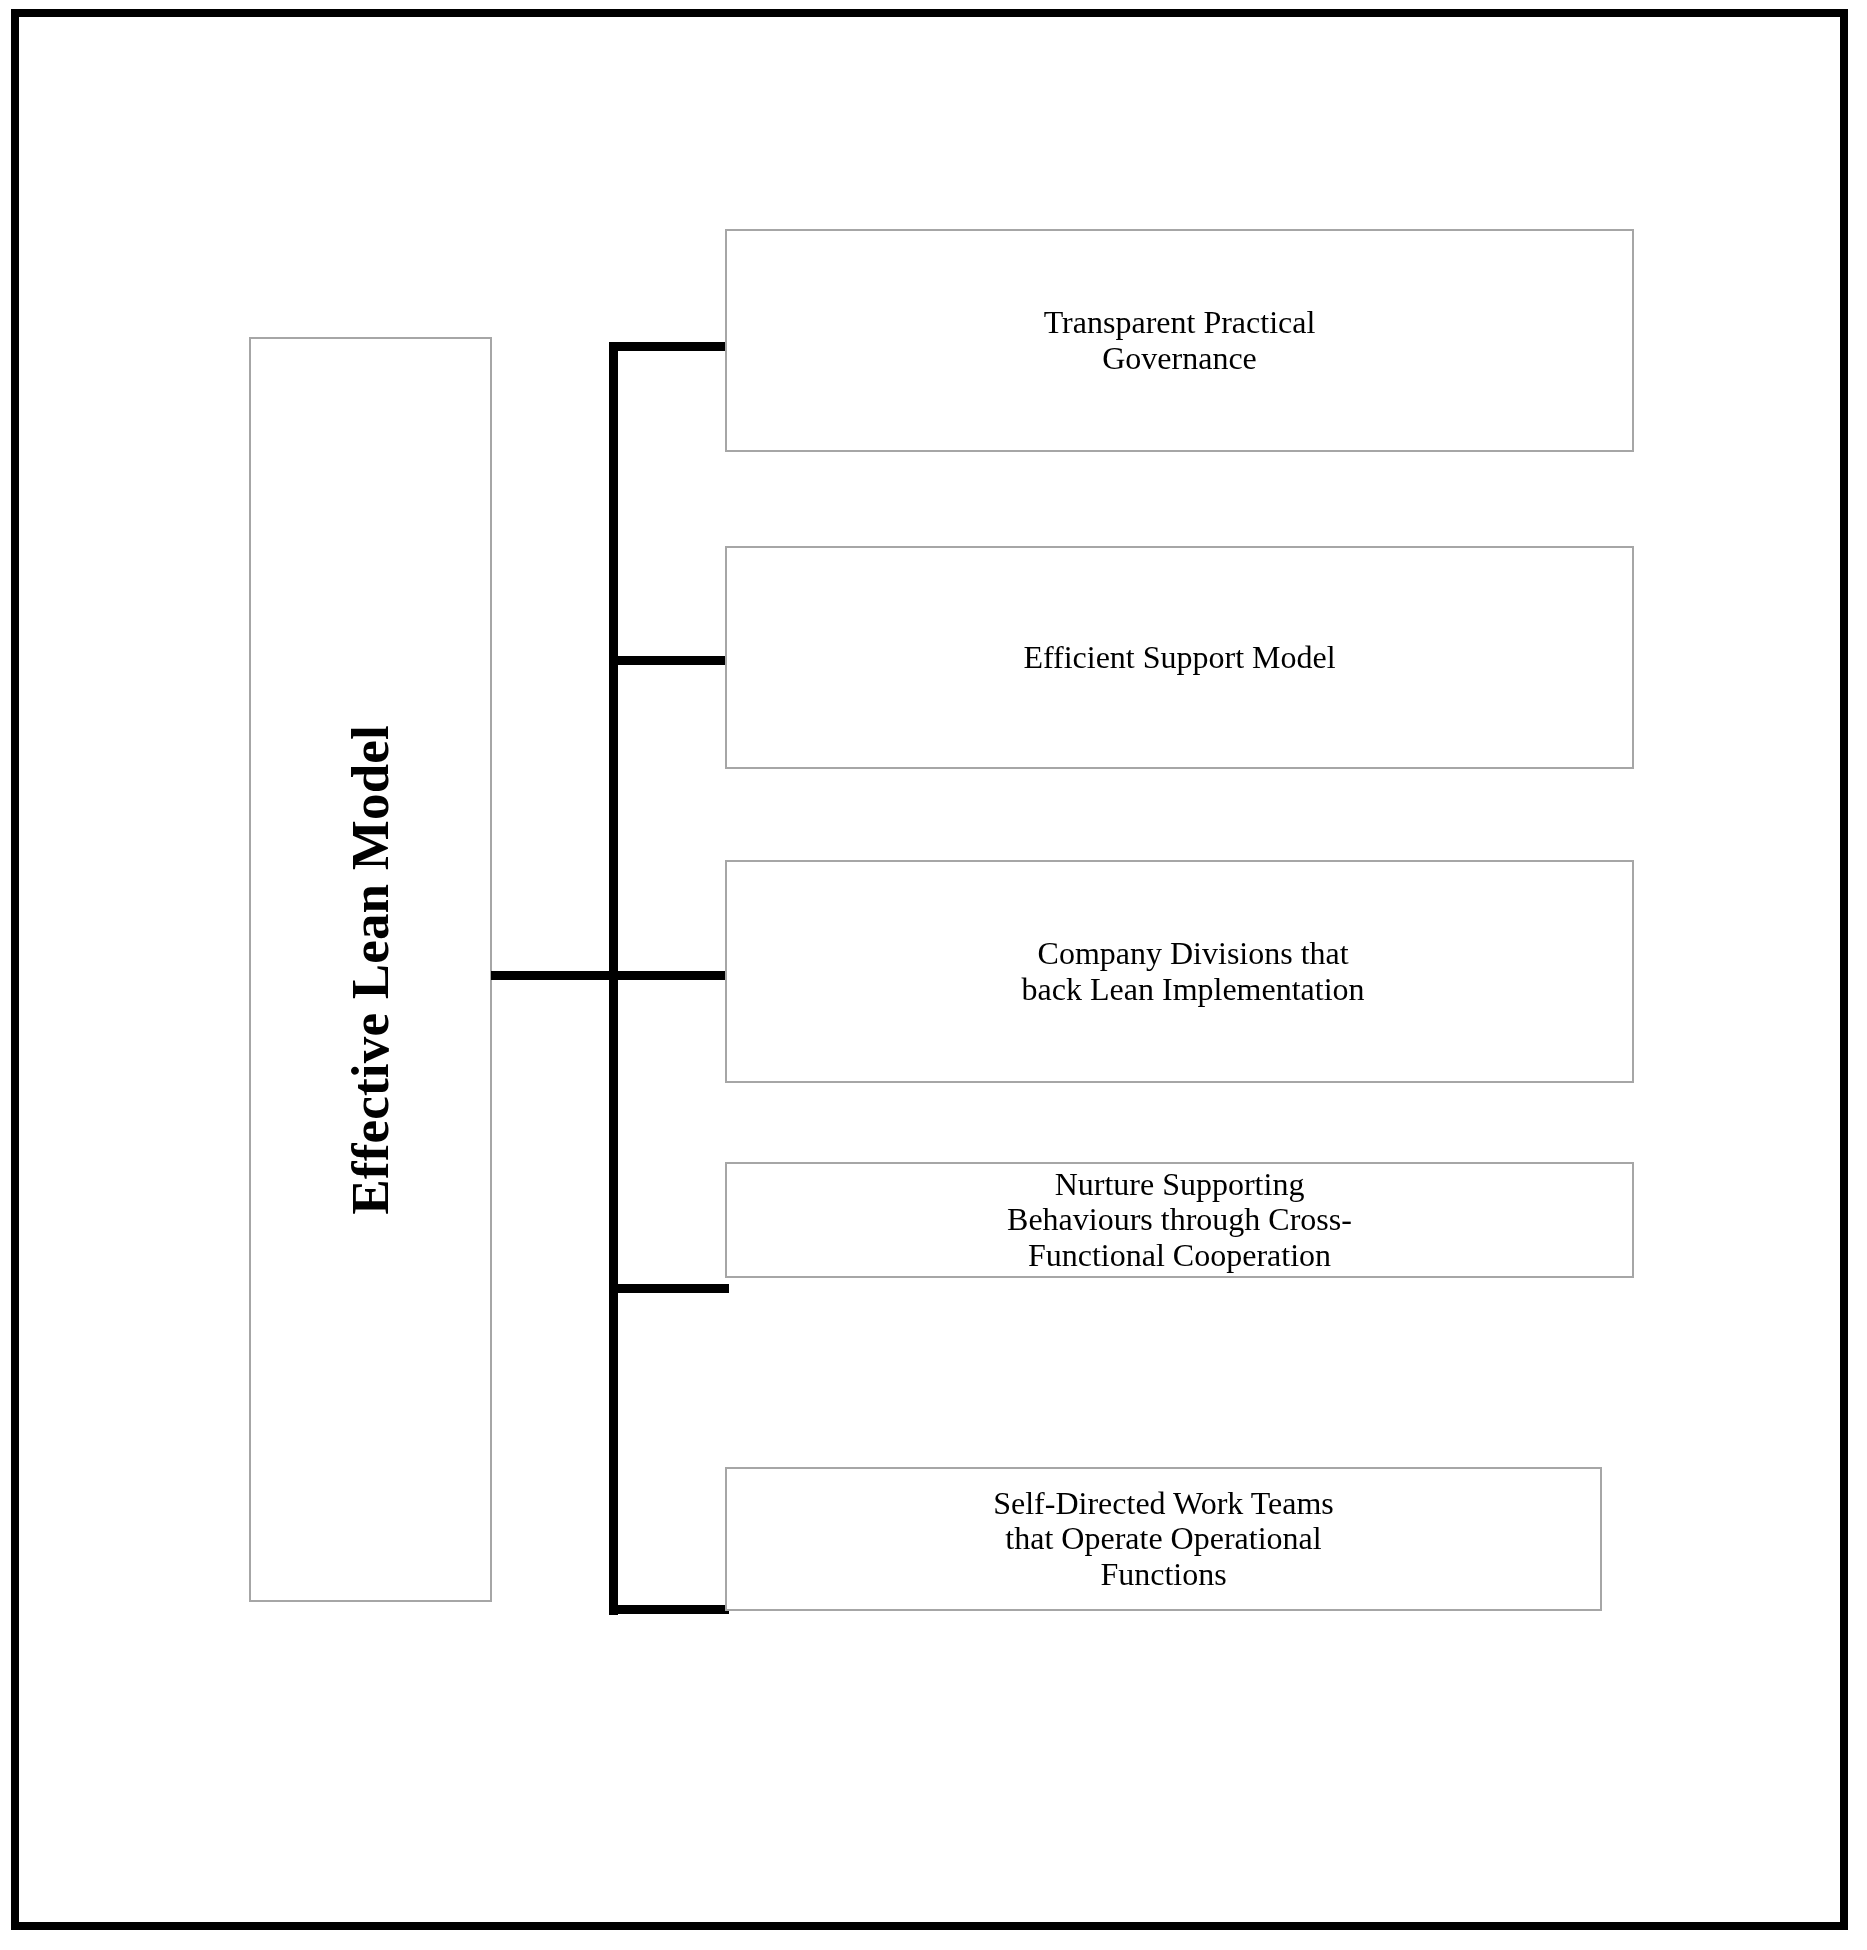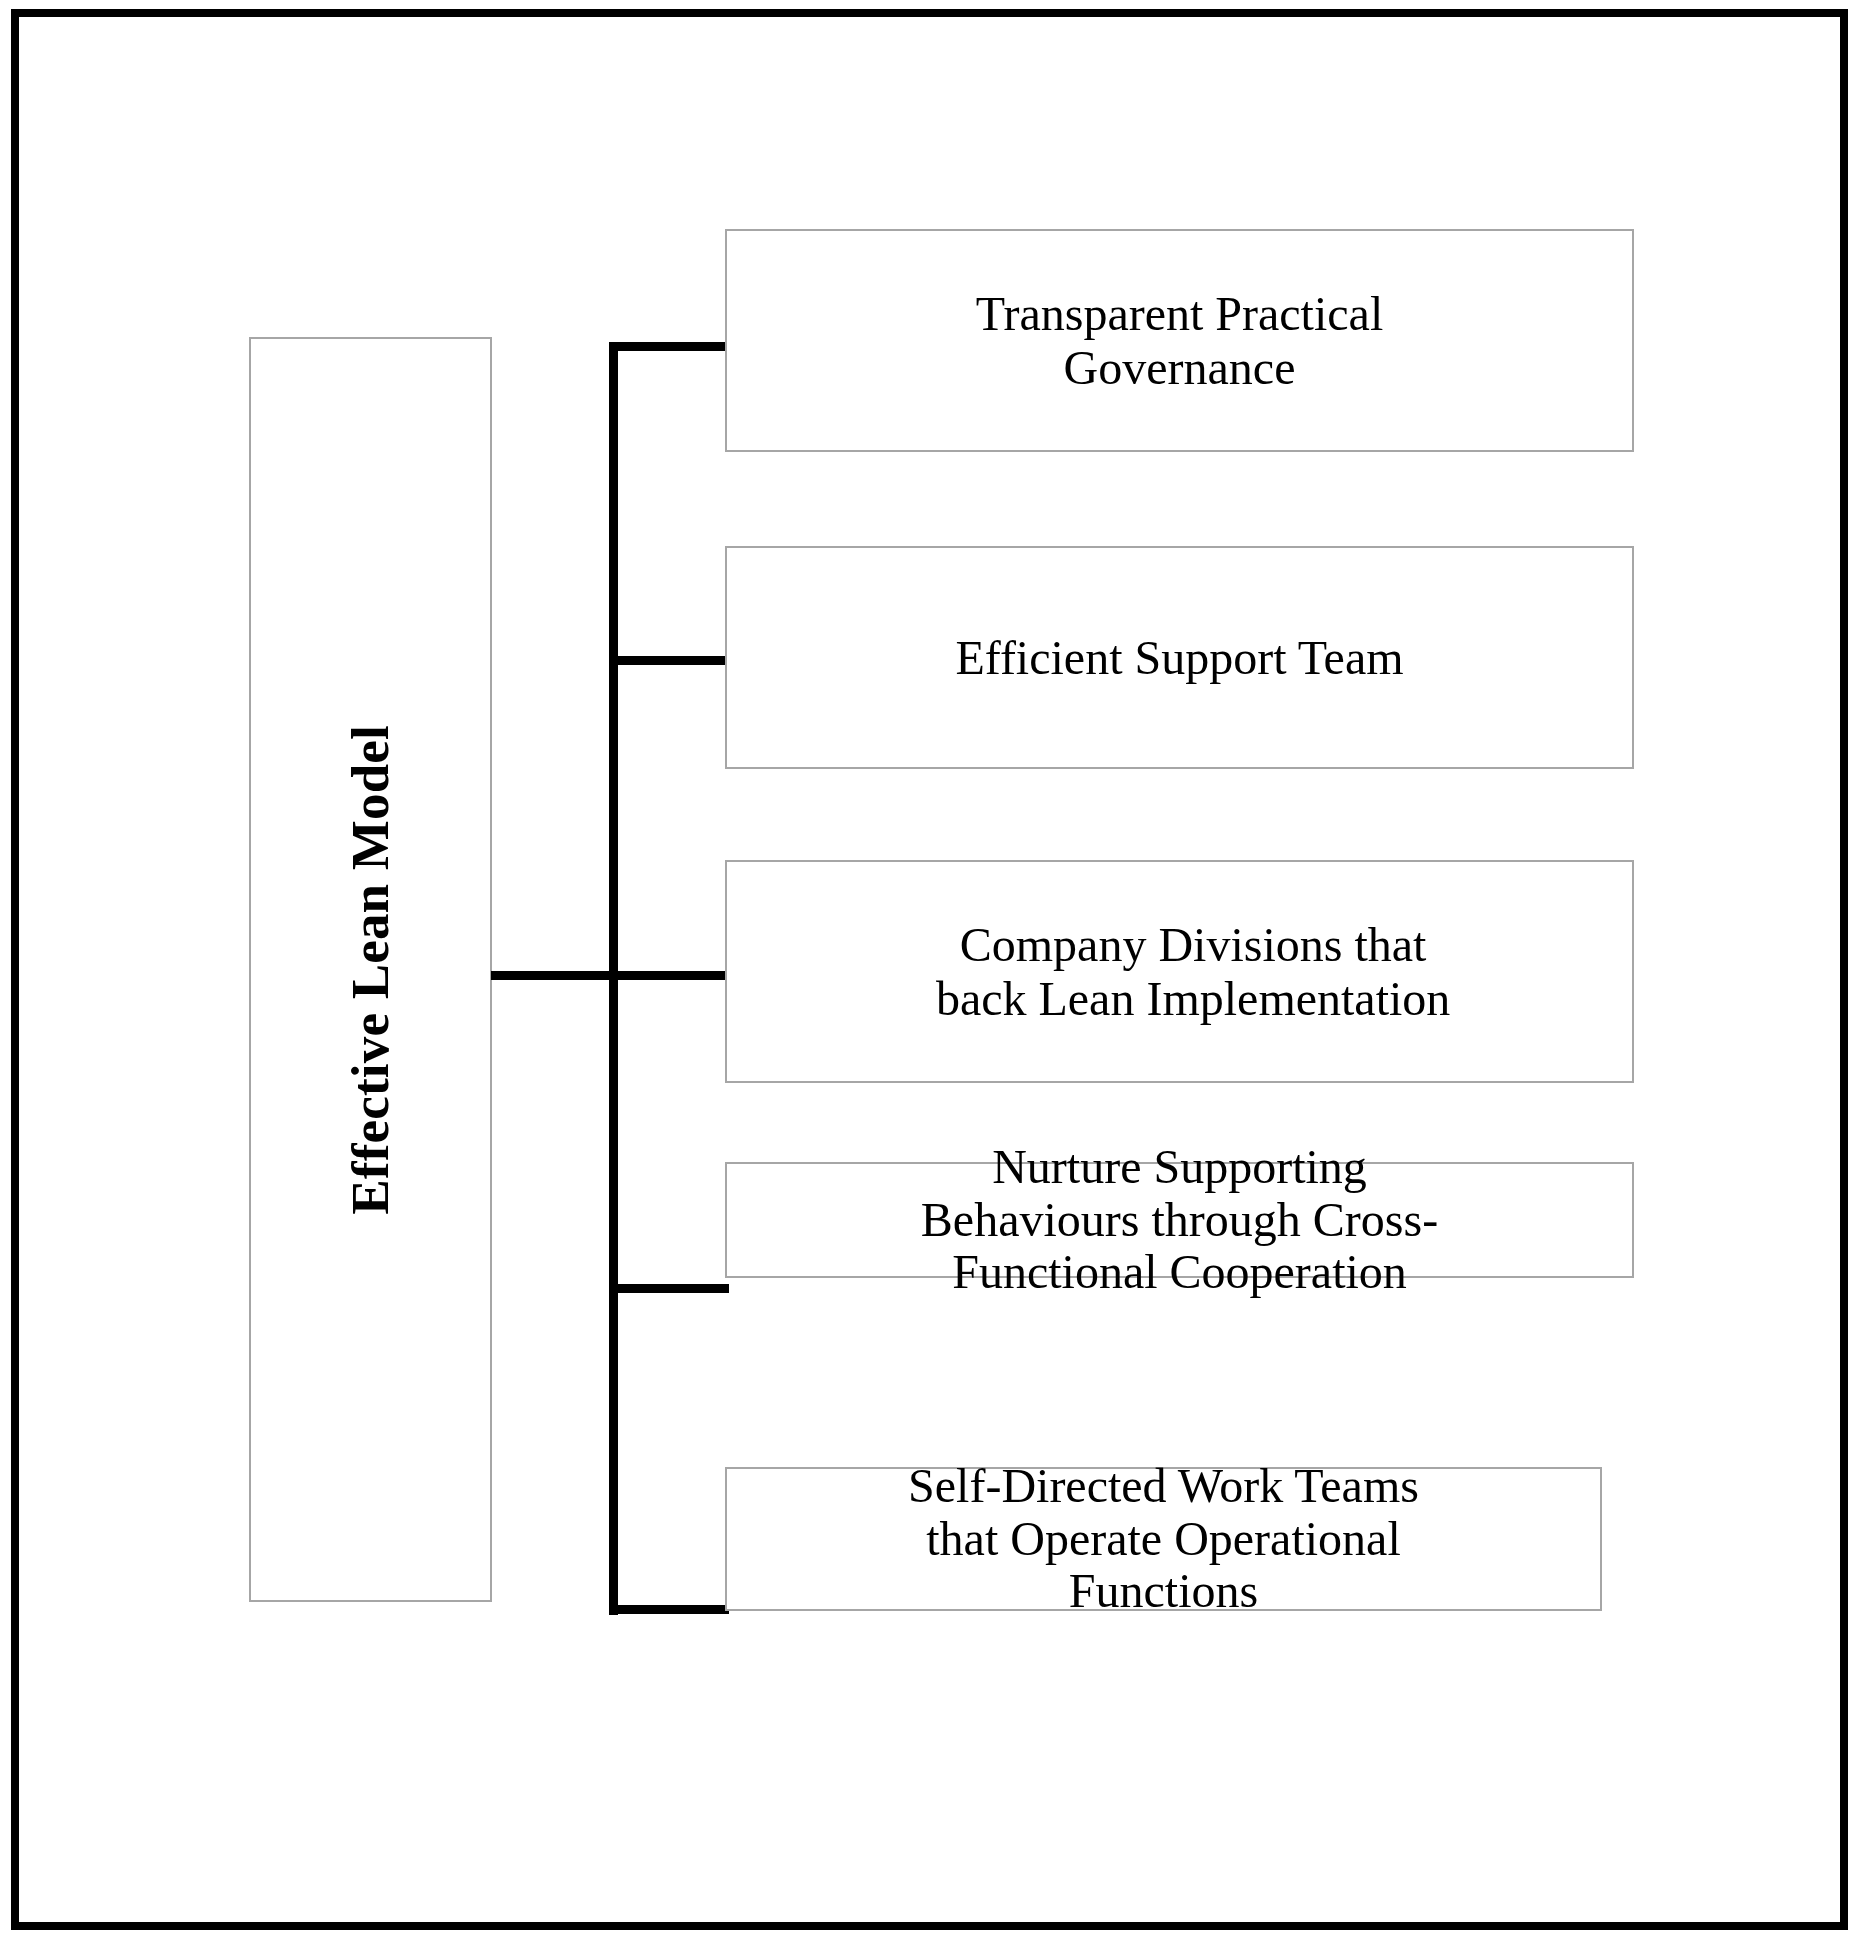--- a/index.html
+++ b/index.html
@@ -79,21 +79,21 @@
   .leaf-node {
     position: absolute;
     border: 2.5px solid #a6a6a6;
     background: #ffffff;
     box-sizing: border-box;
     display: flex;
     align-items: center;
     justify-content: center;
     text-align: center;
     color: #000000;
-    font-size: 48px;
+    font-size: 32px;
     line-height: 1.12;
     padding: 0 11.8px;
   }
   #leaf-0 { left: 725px; top: 229px;  width: 909px; height: 223px; }
   #leaf-1 { left: 725px; top: 546px;  width: 909px; height: 223px; }
   #leaf-2 { left: 725px; top: 860px; width: 909px; height: 223px; padding-left: 39px; }
   #leaf-3 { left: 725px; top: 1162px; width: 909px; height: 116px; line-height: 1.1; }
   #leaf-4 { left: 725px; top: 1467px; width: 877px; height: 144px; line-height: 1.1; }
   #leaf-3 .leaf-text, #leaf-4 .leaf-text { transform: translateY(0px); }
   .leaf-text { display: block; width: 100%; }
@@ -116,21 +116,21 @@
   <div class="branch" id="branch-1" style="top:656px;  width:120px;"></div>
   <div class="branch" id="branch-2" style="top:971px; width:120px;"></div>
   <div class="branch" id="branch-3" style="top:1284px; width:120px;"></div>
   <div class="branch" id="branch-4" style="top:1605px; width:120px;"></div>
 
   <div class="leaf-node" id="leaf-0">
     <span class="leaf-text">Transparent Practical<br>Governance</span>
   </div>
 
   <div class="leaf-node" id="leaf-1">
-    <span class="leaf-text">Efficient Support Team</span>
+    <span class="leaf-text">Efficient Support Model</span>
   </div>
 
   <div class="leaf-node" id="leaf-2">
     <span class="leaf-text">Company Divisions that<br>back Lean Implementation</span>
   </div>
 
   <div class="leaf-node" id="leaf-3">
     <span class="leaf-text">Nurture Supporting<br>Behaviours through Cross-<br>Functional Cooperation</span>
   </div>
 

